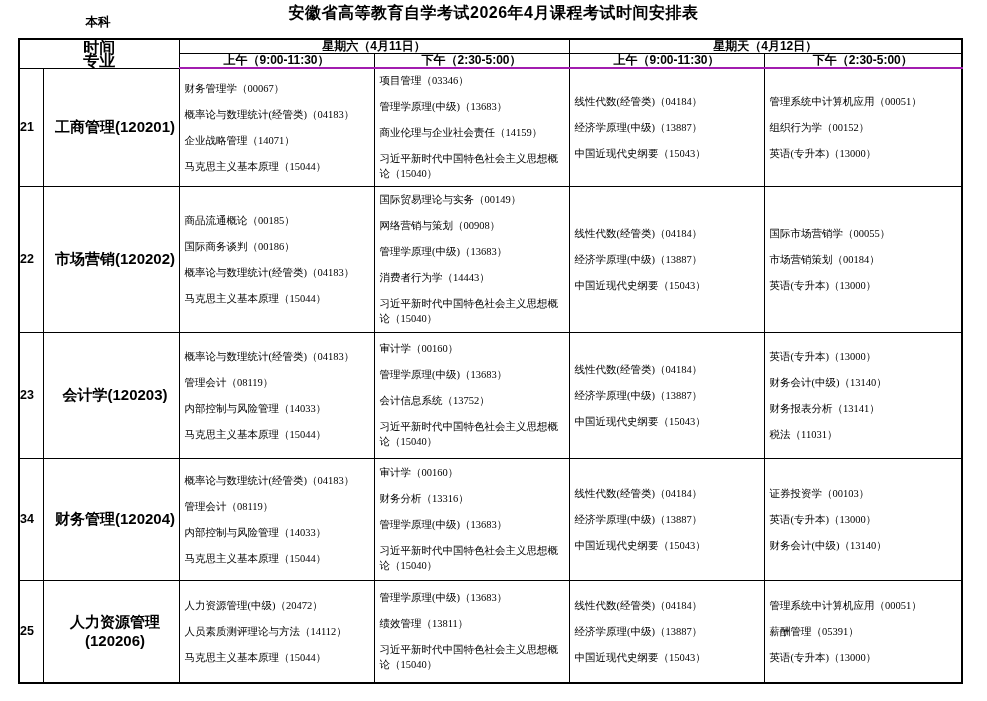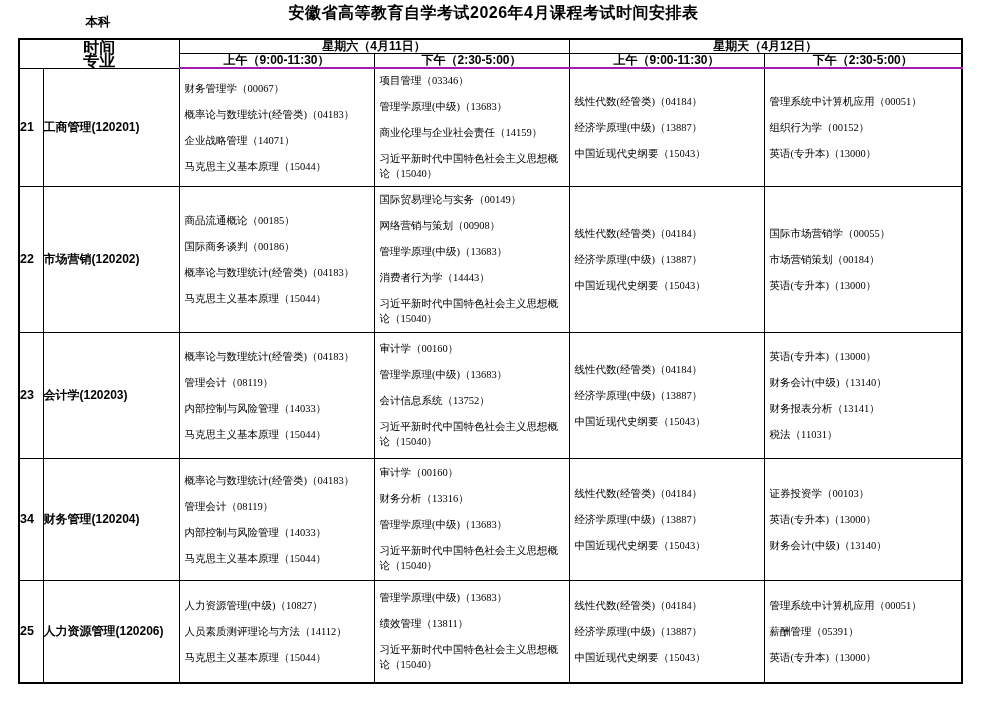--- a/index.html
+++ b/index.html
@@ -24,21 +24,21 @@
     border:2px solid #000;
   }
   th, td { border:1px solid #000; vertical-align:middle; }
   thead th {
     font-size:12px; font-weight:bold; height:14px; line-height:13px;
     padding:0; text-align:center; white-space:nowrap; overflow:hidden;
   }
   thead tr.sessions th { border-bottom:2px solid #a21caf; }
   th.corner div { line-height:13px; font-size:16px; font-weight:bold; }
   td.num  { text-align:left; font-weight:bold; font-size:12.5px; }
-  td.major{ font-weight:bold; font-size:12px; padding-left:0; text-align:left; }
+  td.major{ font-weight:bold; font-size:15px; padding-left:8px; text-align:center; }
   td.courses { padding:2px 2px 2px 5px; }
   .course {
     font-family:"Liberation Serif", serif;
     font-size:10.5px; line-height:15px; text-align:left;
   }
   .course + .course { margin-top:11px; }
   tbody tr.r0 { height:118px; }
   tbody tr.r1 { height:146px; }
   tbody tr.r2 { height:126px; }
   tbody tr.r3 { height:122px; }
@@ -180,21 +180,21 @@
           <td class="courses">
             <div class="course">证券投资学（00103）</div>
             <div class="course">英语(专升本)（13000）</div>
             <div class="course">财务会计(中级)（13140）</div>
           </td>
         </tr>
         <tr class="r4">
           <td class="num">25</td>
           <td class="major">人力资源管理(120206)</td>
           <td class="courses">
-            <div class="course">人力资源管理(中级)（10827）</div>
+            <div class="course">人力资源管理(中级)（20472）</div>
             <div class="course">人员素质测评理论与方法（14112）</div>
             <div class="course">马克思主义基本原理（15044）</div>
           </td>
           <td class="courses">
             <div class="course">管理学原理(中级)（13683）</div>
             <div class="course">绩效管理（13811）</div>
             <div class="course">习近平新时代中国特色社会主义思想概论（15040）</div>
           </td>
           <td class="courses">
             <div class="course">线性代数(经管类)（04184）</div>

